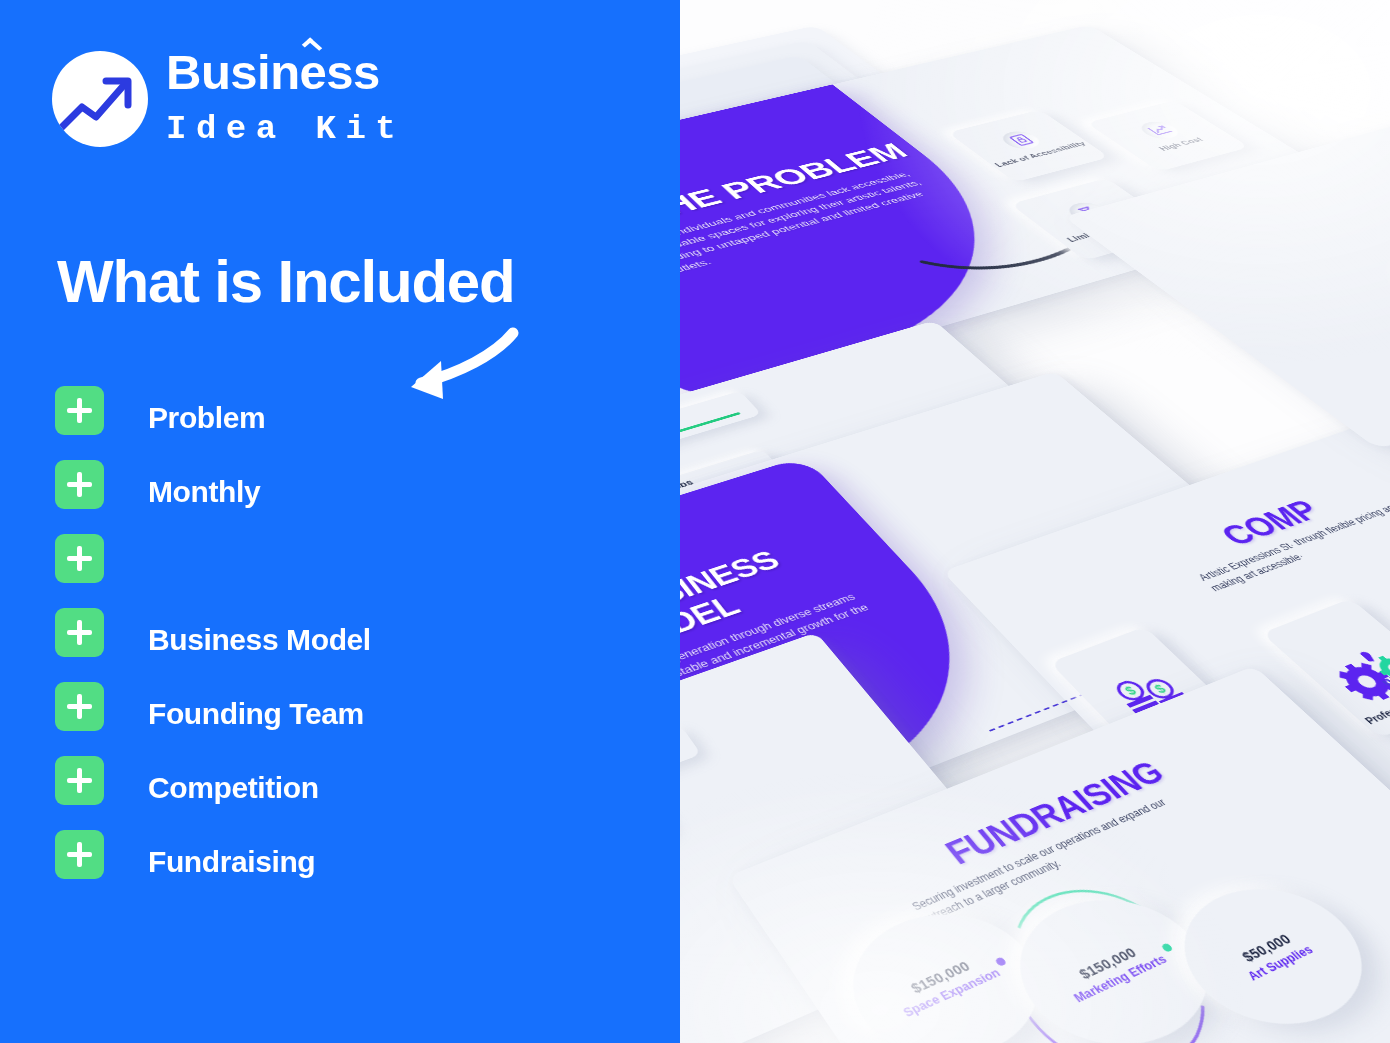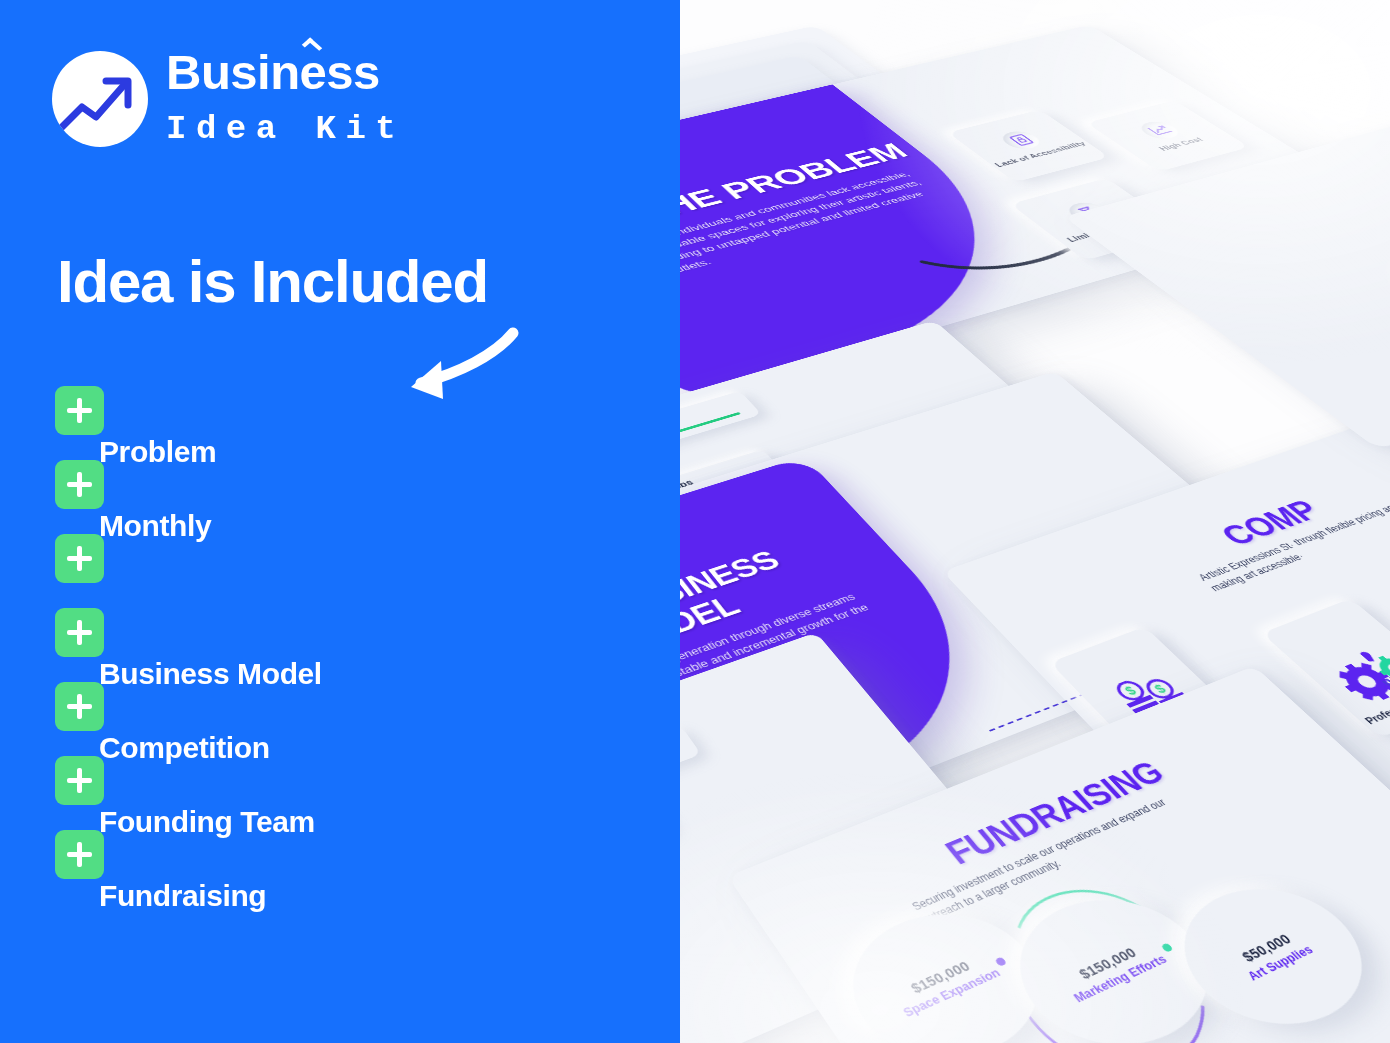--- a/index.html
+++ b/index.html
@@ -45,21 +45,21 @@
     color:#fff; font-size:60px; font-weight:bold; letter-spacing:-1.2px;
     white-space:nowrap;
   }
 
   
   #panel-arrow{ position:absolute; left:385px; top:325px; }
 
   
   #feature-list{ position:absolute; left:55px; top:386px; width:600px; }
   .feature-row{
-    display:flex; align-items:flex-start; height:49px; margin-bottom:25px;flex-direction:column;
+    display:flex; align-items:flex-end; height:49px; margin-bottom:25px;
   }
   .feature-plus{
     width:49px; height:49px; border-radius:9px; background:#52DD84;
     position:relative; flex:0 0 auto;
   }
   .feature-plus::before,.feature-plus::after{
     content:""; position:absolute; background:#fff; border-radius:2px;
   }
   .feature-plus::before{ left:50%; top:12px; width:5px; height:25px; margin-left:-2.5px; }
   .feature-plus::after{ top:50%; left:12px; height:5px; width:25px; margin-top:-2.5px; }
@@ -366,21 +366,21 @@
     </div>
     <div id="logo-text">
       <div id="logo-line1">
         <span>Business</span>
         <span id="logo-circumflex"></span>
       </div>
       <div id="logo-line2">Idea Kit</div>
     </div>
   </div>
 
-  <div id="panel-heading">Idea is Included</div>
+  <div id="panel-heading">What is Included</div>
 
   <svg id="panel-arrow" width="140" height="80" viewBox="0 0 140 80">
     <path d="M128 8 C110 30 74 48 36 58" fill="none" stroke="#ffffff" stroke-width="11" stroke-linecap="round"></path>
     <path d="M56 36 L26 62 L58 74 Z" fill="#ffffff"></path>
   </svg>
 
   <div id="feature-list">
     <div class="feature-row">
       <div class="feature-plus"></div>
       <div class="feature-label">Problem</div>
@@ -391,25 +391,25 @@
     </div>
     <div class="feature-row">
       <div class="feature-plus"></div>
     </div>
     <div class="feature-row">
       <div class="feature-plus"></div>
       <div class="feature-label">Business Model</div>
     </div>
     <div class="feature-row">
       <div class="feature-plus"></div>
+      <div class="feature-label">Founding Team</div>
+    </div>
+    <div class="feature-row">
+      <div class="feature-plus"></div>
       <div class="feature-label">Competition</div>
     </div>
     <div class="feature-row">
       <div class="feature-plus"></div>
-      <div class="feature-label">Founding Team</div>
-    </div>
-    <div class="feature-row">
-      <div class="feature-plus"></div>
       <div class="feature-label">Fundraising</div>
     </div>
   </div>
 
 </div>
 
 </body></html>

